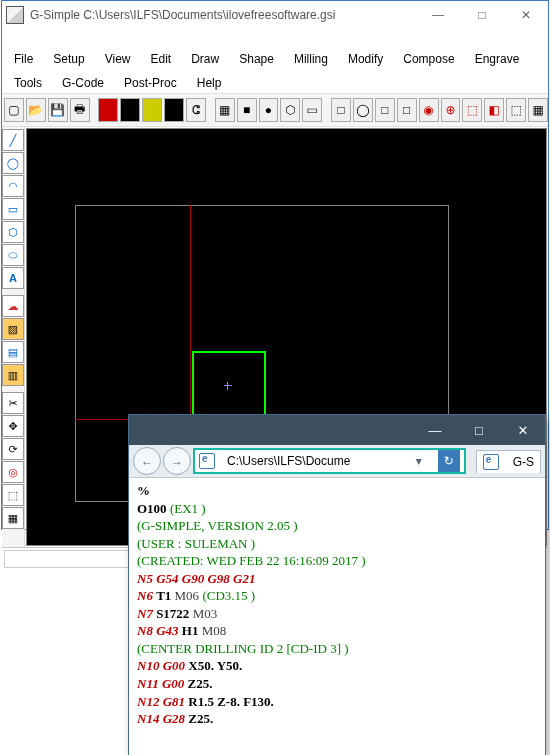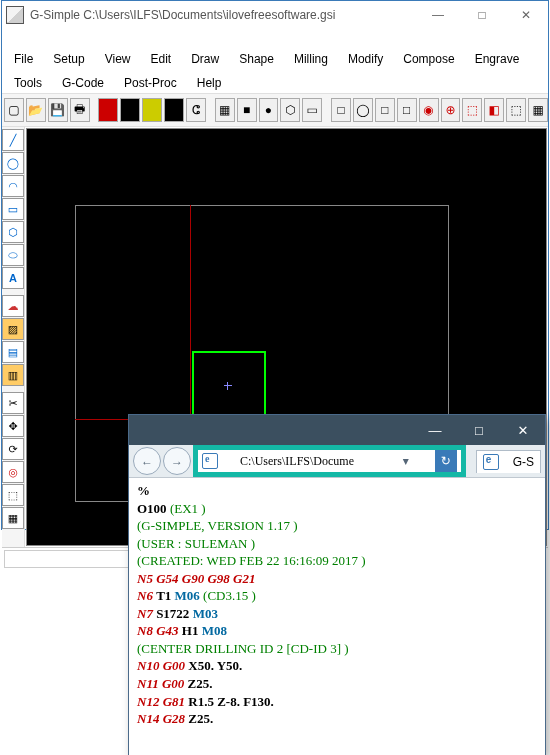--- a/index.html
+++ b/index.html
@@ -28,29 +28,29 @@
   .statusgap { flex:1; border:1px solid #ccc; height:16px; margin:0 2px; background:#fff;}
   .statusid { padding:0 4px; color:#000; }
 
   
   .iewin { position:absolute; left:128px; top:414px; width:416px; height:340px; background:#fff; border:1px solid #4a6a8a; box-shadow: 4px 4px 10px rgba(0,0,0,0.3); }
   .ietitle { height:30px; background:#3b4f5f; display:flex; justify-content:flex-end; align-items:center; }
   .ietbtn { width:44px; height:30px; display:flex; align-items:center; justify-content:center; color:#fff; font-size:13px;}
   .ietbtn.close { background:#3b4f5f; }
   .ieaddr { height:32px; background:#e6ecf0; display:flex; align-items:center; padding:0 4px; gap:2px; border-bottom:1px solid #c0c8d0;}
   .navbtn { width:26px; height:26px; border:1px solid #9ab; border-radius:50%; display:flex; align-items:center; justify-content:center; color:#567; background:#f4f8fb;}
-  .addrbox { flex:1; display:flex; align-items:center; height:22px; border:5px solid #14b8a6; background:#fff; padding:0 4px; gap:22px; overflow:hidden;font-family:Liberation Serif, serif;}
+  .addrbox { flex:1; display:flex; align-items:center; height:22px; border:2px solid #14b8a6; background:#fff; padding:0 4px; gap:12px; overflow:hidden;}
   .ieicon { width:14px; height:14px; border:1px solid #3a7ab8; border-radius:2px; position:relative;}
   .ieicon::after{content:"e"; color:#3a7ab8; font-size:10px; position:absolute; left:2px; top:-1px; font-weight:bold;}
   .ietab { display:flex; align-items:center; gap:14px; height:22px; padding:0 6px; border:1px solid #b0bcc8; background:#fff; border-bottom:none;}
   .iecontent { height: 252px; overflow-y:scroll; padding: 4px 8px; font-family: "Times New Roman", serif; font-size:13px; line-height:1.35; background:#fff;}
   .g-black { color:#000; font-weight:bold;}
   .g-green { color:#008000; font-weight:normal;}
   .g-red { color:#c00000; font-weight:bold; font-style:italic;}
-  .g-blue { color:#0369a1; font-weight:bold;}
+  .g-blue { color:#404040; font-weight:normal;}
   .g-ital { font-style:italic;}
   .refreshbtn { width:22px; height:22px; background:#3a7ab8; color:#fff; display:flex; align-items:center; justify-content:center; font-size:12px;}
   .dropbtn { width:14px; display:flex; align-items:center; justify-content:center; color:#567;}
 </style>
 </head>
 <body>
 
 <div class="window">
   <div class="titlebar">
     <span class="appicon"></span>
@@ -164,21 +164,21 @@
     </div>
     <div style="width:6px"></div>
     <div class="ietab">
       <span class="ieicon"></span>
       <span>G-S</span>
     </div>
   </div>
   <div class="iecontent" id="gcode">
       <div><span class="g-black">%</span></div>
       <div><span class="g-black">O100 </span><span class="g-green">(EX1 )</span></div>
-      <div><span class="g-green">(G-SIMPLE, VERSION 1.17 )</span></div>
+      <div><span class="g-green">(G-SIMPLE, VERSION 2.05 )</span></div>
       <div><span class="g-green">(USER : SULEMAN )</span></div>
       <div><span class="g-green">(CREATED: WED FEB 22 16:16:09 2017 )</span></div>
       <div><span class="g-red g-ital">N5 </span><span class="g-red">G54 G90 G98 G21</span></div>
       <div><span class="g-red g-ital">N6 </span><span class="g-black">T1 </span><span class="g-blue">M06 </span><span class="g-green">(CD3.15 )</span></div>
       <div><span class="g-red g-ital">N7 </span><span class="g-black">S1722 </span><span class="g-blue">M03</span></div>
       <div><span class="g-red g-ital">N8 </span><span class="g-red">G43 </span><span class="g-black">H1 </span><span class="g-blue">M08</span></div>
       <div><span class="g-green">(CENTER DRILLING ID 2 [CD-ID 3] )</span></div>
       <div><span class="g-red g-ital">N10 </span><span class="g-red">G00 </span><span class="g-black">X50. Y50.</span></div>
       <div><span class="g-red g-ital">N11 </span><span class="g-red">G00 </span><span class="g-black">Z25.</span></div>
       <div><span class="g-red g-ital">N12 </span><span class="g-red">G81 </span><span class="g-black">R1.5 Z-8. F130.</span></div>

